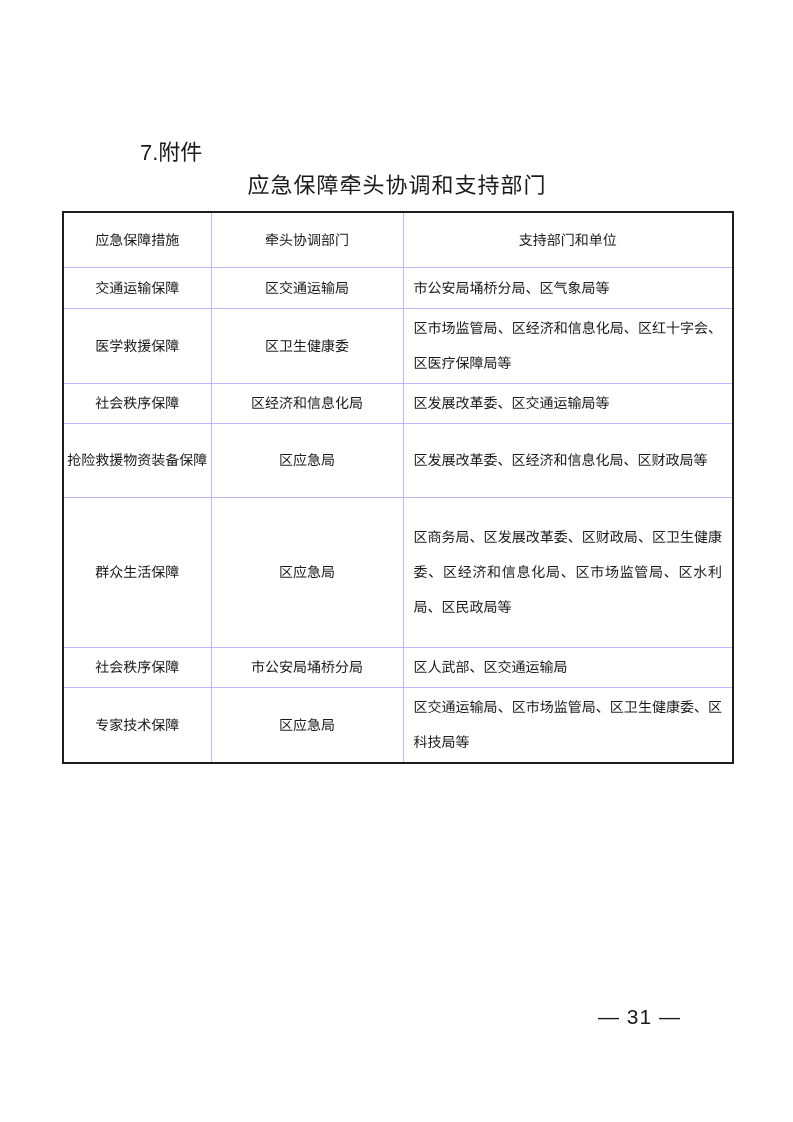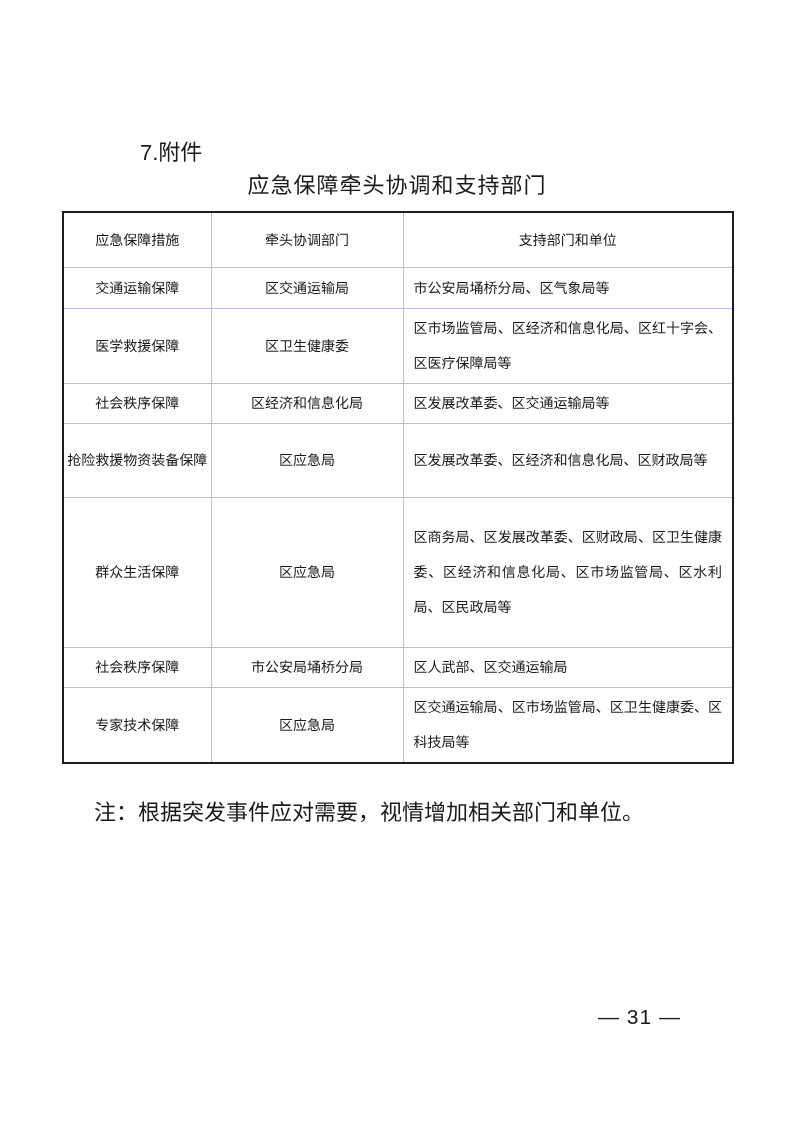--- a/index.html
+++ b/index.html
@@ -142,17 +142,16 @@
         <td class="cell-support">区人武部、区交通运输局</td>
       </tr>
       <tr>
         <td class="cell-center">专家技术保障</td>
         <td class="cell-center">区应急局</td>
         <td class="cell-support">区交通运输局、区市场监管局、区卫生健康委、区科技局等</td>
       </tr>
     </tbody>
   </table>
 
-  <div class="note">注：根据突发事件应对需要，视情增加相关部门和单位。</div>
 
   <div class="page-number">— 31 —</div>
 
 </div>
 
 </body></html>

